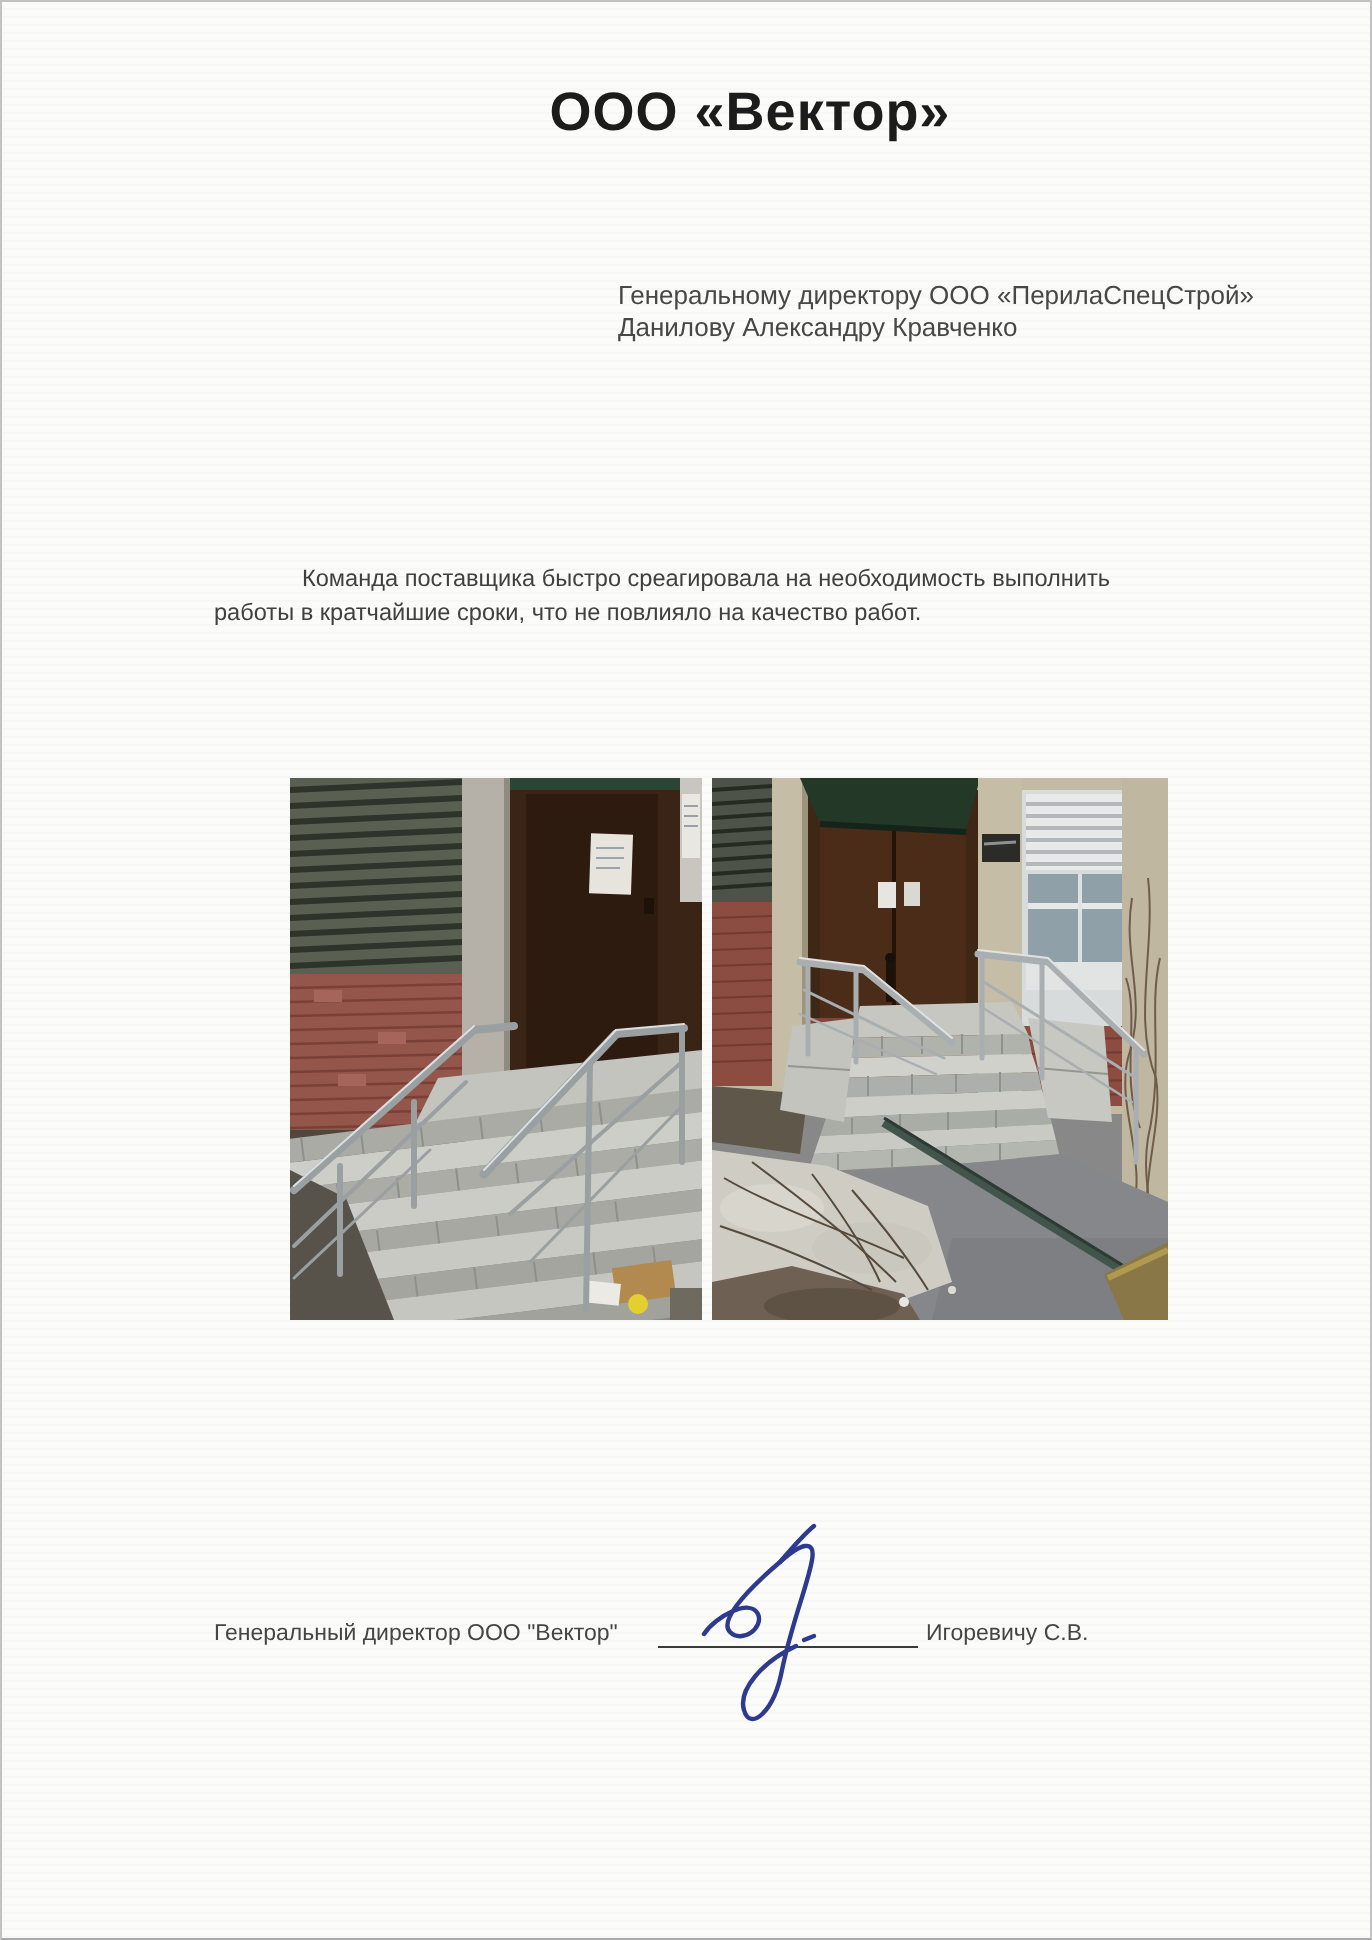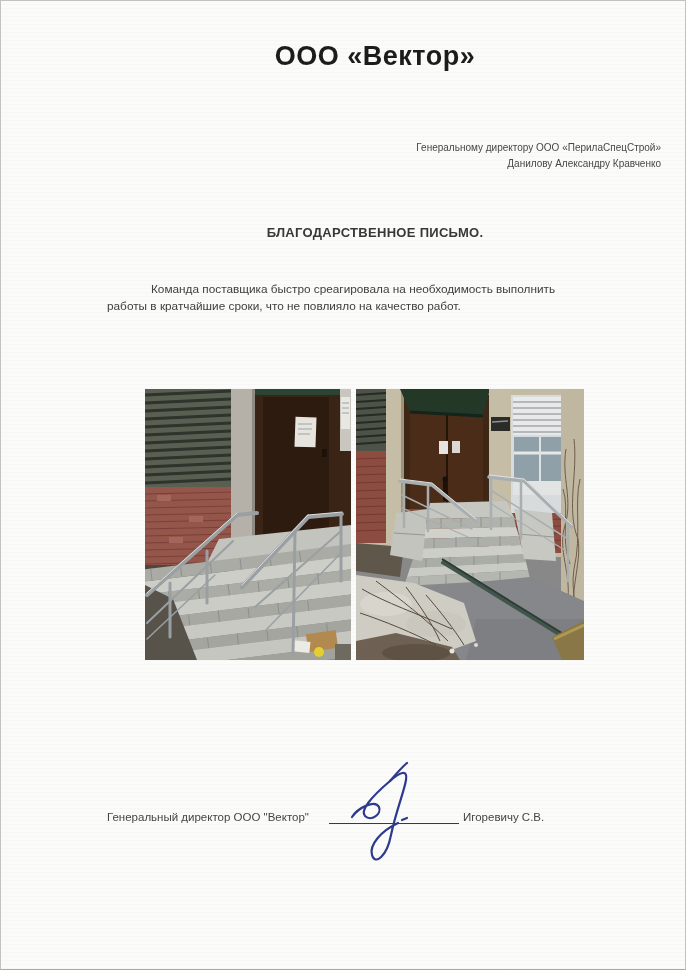--- a/index.html
+++ b/index.html
@@ -14,22 +14,22 @@
     font-family:"Liberation Sans", sans-serif;
     color:#3c3c3c;
     overflow:hidden;
   }
   .company-title{
     position:absolute;top:40px;left:62px;width:624px;
     text-align:center;font-size:27px;font-weight:bold;color:#1c1c1c;
     letter-spacing:0.5px;
   }
   .addressee{
-    position:absolute;top:139px;right:24px;
-    text-align:right;font-size:10px;line-height:15.5px;color:#474747;
+    position:absolute;top:139px;right:58px;
+    text-align:left;font-size:13px;line-height:15.5px;color:#474747;
   }
   .letter-heading{
     position:absolute;top:224px;left:62px;width:624px;
     text-align:center;font-size:13px;font-weight:bold;color:#383838;
     letter-spacing:0.3px;
   }
   .body-text{
     position:absolute;top:280px;left:106px;width:478px;
     font-size:11.8px;line-height:17px;color:#404040;
   }
@@ -53,21 +53,20 @@
 
 <div class="page">
 
   <div class="company-title">ООО «Вектор»</div>
 
   <div class="addressee">
     <div>Генеральному директору ООО «ПерилаСпецСтрой»</div>
     <div>Данилову Александру Кравченко</div>
   </div>
 
-  <div class="letter-heading">БЛАГОДАРСТВЕННОЕ ПИСЬМО.</div>
 
   <div class="body-text">
     <p>Команда поставщика быстро среагировала на необходимость выполнить работы в кратчайшие сроки, что не повлияло на качество работ.</p>
   </div>
 
   <div class="photo-row">
 
     <div class="photo">
       <svg width="206" height="271" viewBox="0 0 206 271">
 

